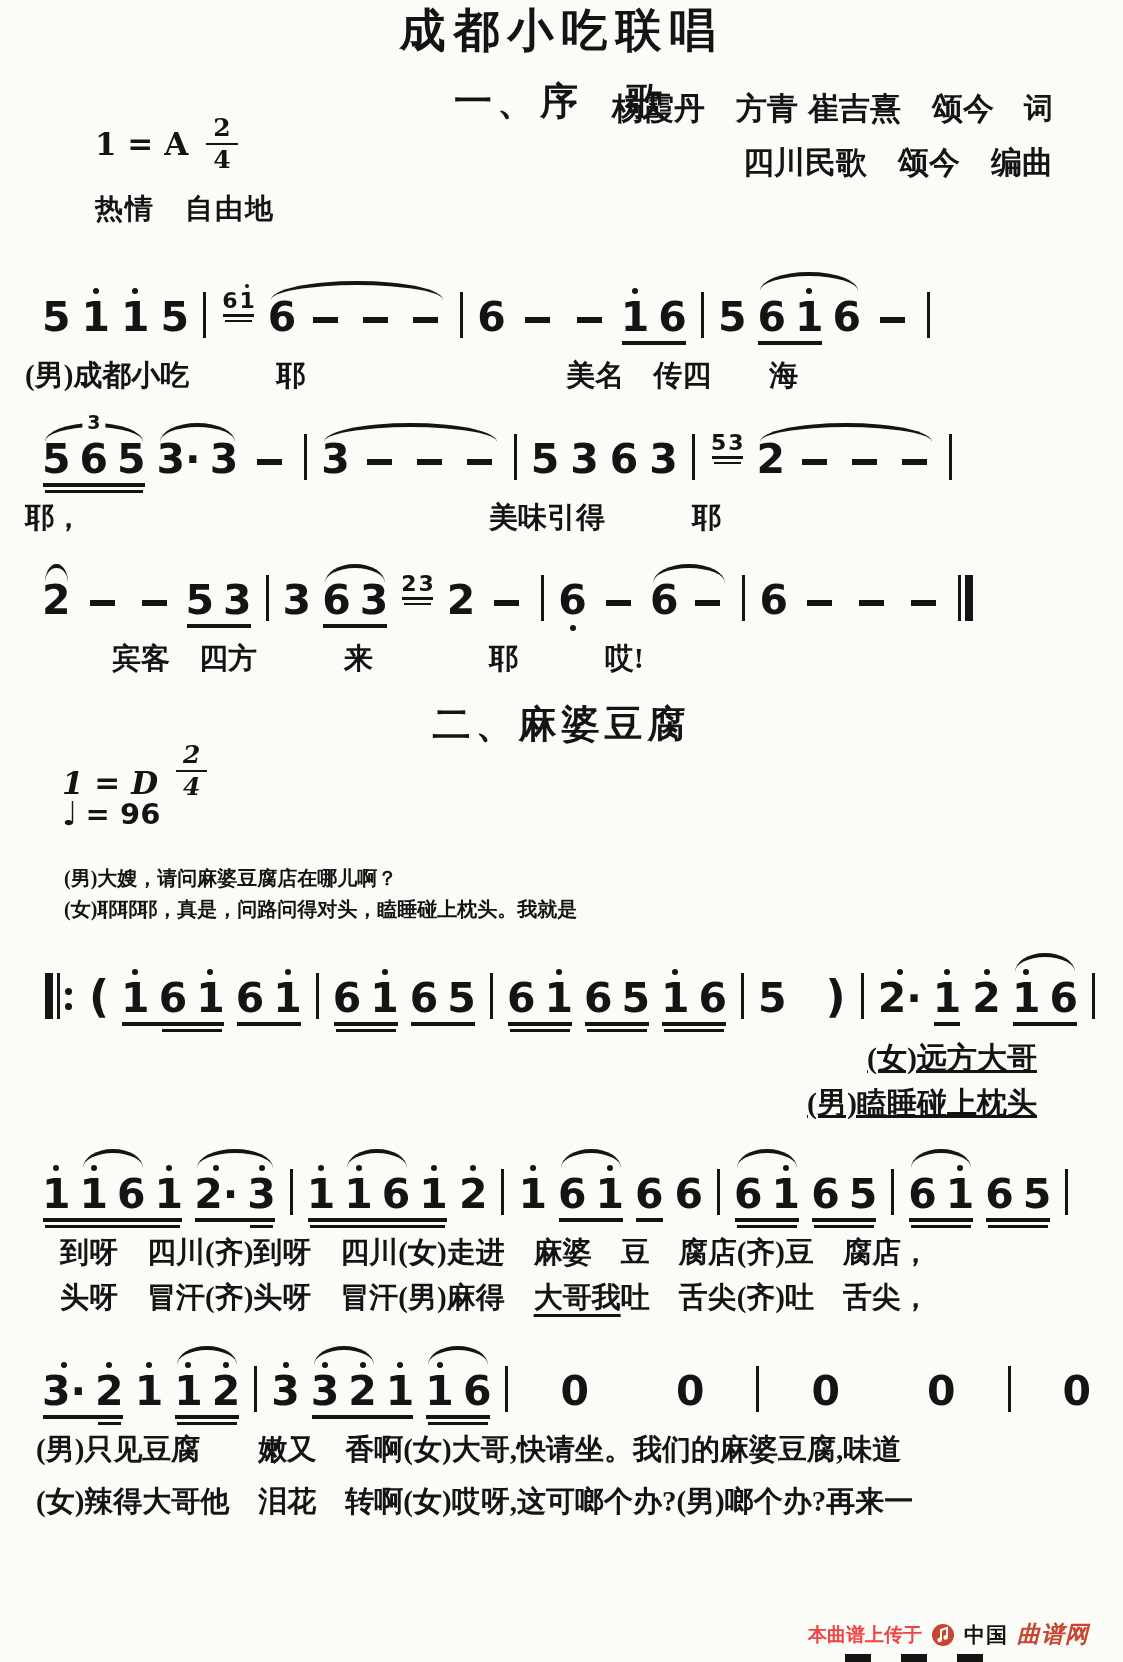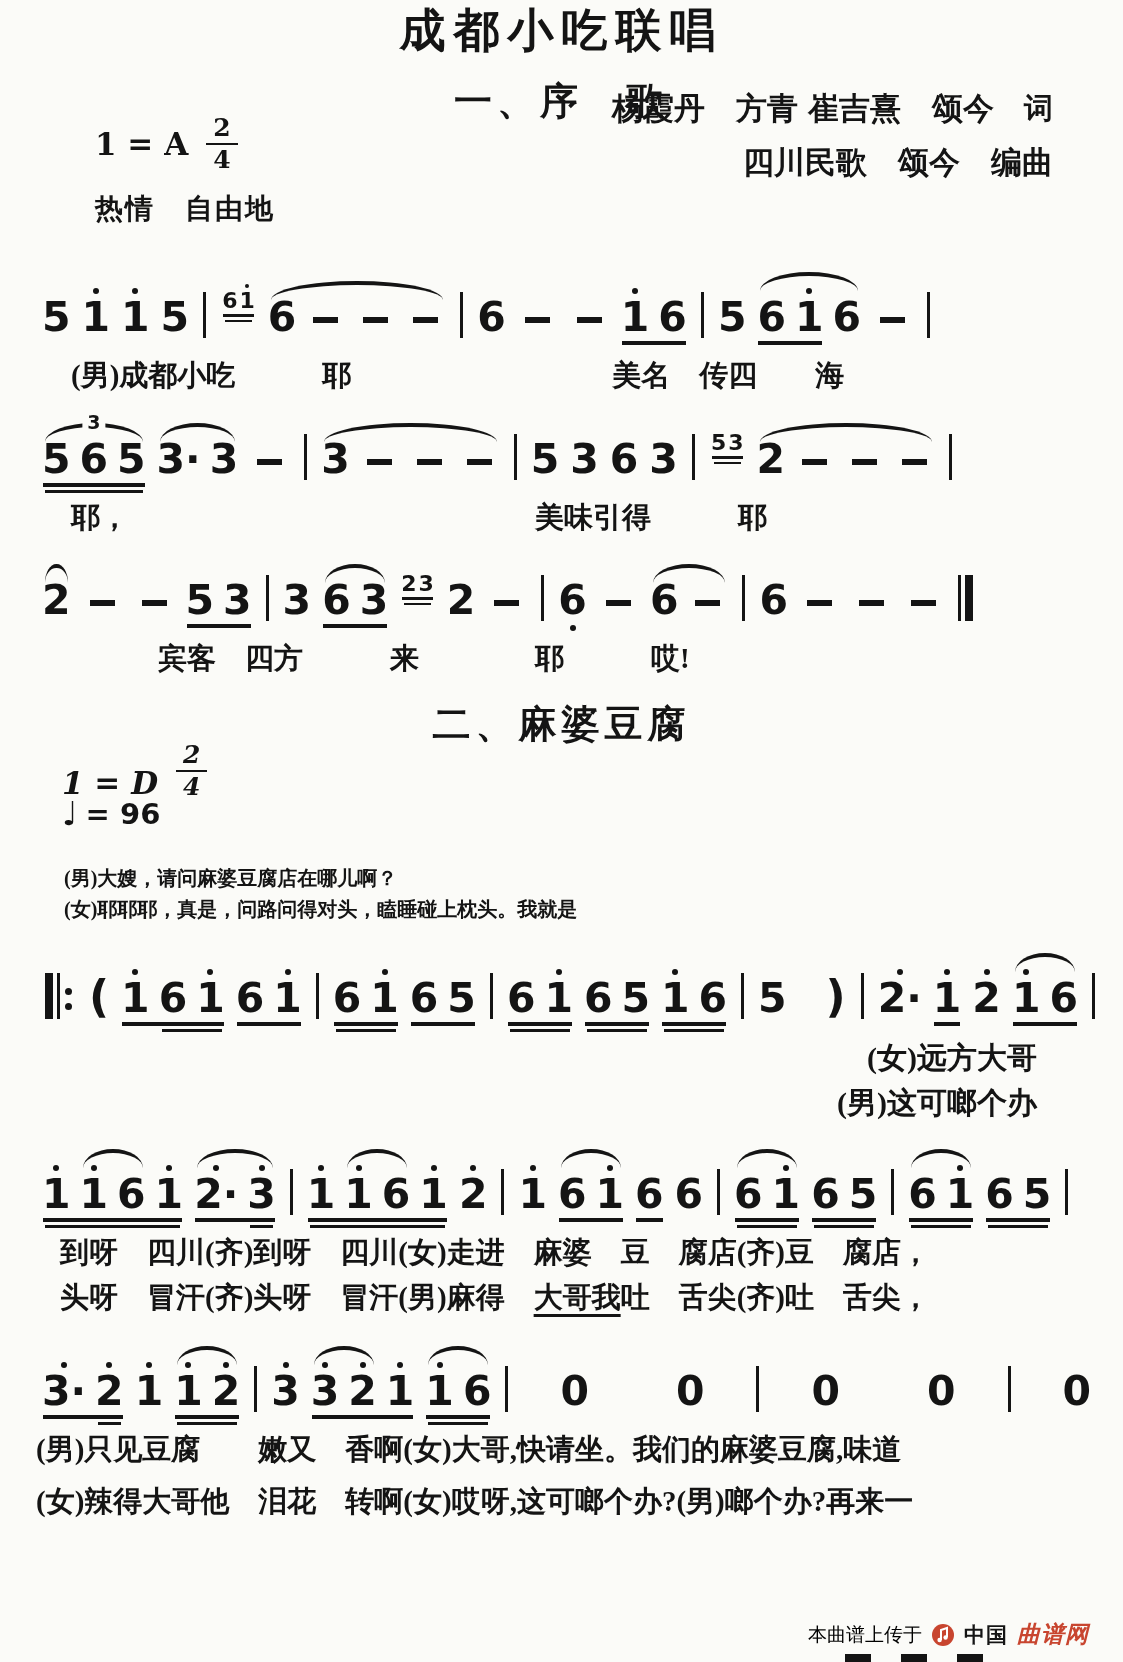--- a/index.html
+++ b/index.html
@@ -44,35 +44,35 @@
   .dash{width:25px;height:6px;background:#141414;margin:0 8px 15px;}
   .barw{display:inline-flex;align-items:flex-end;gap:4px;margin:0 3px;}
   .bar{width:3px;height:46px;background:#141414;display:block;}
   .bar.thick{width:8px;}
   .rptdots{display:flex;flex-direction:column;gap:8px;margin:0 2px 9px 1px;}
   .rdot{width:7px;height:7px;border-radius:50%;background:#141414;display:block;}
   .paren{font-size:44px;font-weight:700;line-height:1;margin:0 1px;font-family:"DejaVu Sans",sans-serif;}
   .rest{margin:0 38px;}
 
   
-  .lyr{padding:0 71px;font-size:29px;font-weight:700;margin:2px 0 0;white-space:nowrap;line-height:1.5;}
+  .lyr{padding:0 25px;font-size:29px;font-weight:700;margin:2px 0 0;white-space:nowrap;line-height:1.5;}
   .lyr-u{text-decoration:underline;text-decoration-thickness:3px;text-underline-offset:7px;}
-  .lyr-right{text-align:right;padding-right:86px;font-size:30px;font-weight:700;line-height:1.5;margin-top:0;}
+  .lyr-right{text-align:right;padding-right:86px;font-size:30px;font-weight:700;line-height:1.5;margin-top:0;text-decoration:underline;}
 
   
   .hdr2{position:relative;height:158px;margin-top:4px;}
   .keysig2{position:absolute;left:62px;top:56px;font-size:31px;font-weight:700;display:flex;align-items:flex-end;gap:18px;font-family:"DejaVu Serif",serif;font-style:italic;}
   .metro{position:absolute;left:62px;top:112px;font-size:29px;font-weight:700;font-family:"DejaVu Sans",sans-serif;display:flex;align-items:center;gap:8px;}
   .notechar{font-size:33px;line-height:1;}
   .dialogue{margin:20px 0 0 64px;font-size:20px;font-weight:700;line-height:1.55;}
   .dialogue .indent{padding-left:60px;}
 
   
   .footer{position:absolute;right:34px;bottom:12px;display:flex;align-items:center;gap:9px;}
-  .wm-prefix{font-size:19px;font-weight:400;color:#000000;}
+  .wm-prefix{font-size:19px;font-weight:700;color:#ef4444;}
   .site-black{font-size:21px;font-weight:900;letter-spacing:1px;}
   .site-red{font-size:23px;font-weight:900;font-style:italic;letter-spacing:1px;}
   .cutoff{position:absolute;bottom:-8px;right:140px;display:flex;gap:30px;}
   .cutoff i{width:26px;height:16px;background:#141414;display:block;}
 </style>
 </head>
 <body>
 
 <div class="page">
 
@@ -551,21 +551,21 @@
         <span class="note">
           <span class="dots"></span>
           <span class="num">6</span>
         </span>
       </span>
       <span class="barw">
         <span class="bar"></span>
       </span>
     </div>
   <div class="lyr lyr-right"><span>(女)远方大哥</span></div>
-  <div class="lyr lyr-right"><span>(男)这可啷个办</span></div>
+  <div class="lyr lyr-right"><span>(男)瞌睡碰上枕头</span></div>
 
   <div class="sl" style="margin-top:40px;">
       <span class="grp u2">
         <span class="note">
           <span class="dots">
             <i class="odot"></i>
           </span>
           <span class="num">1</span>
         </span>
         <span class="grp">

